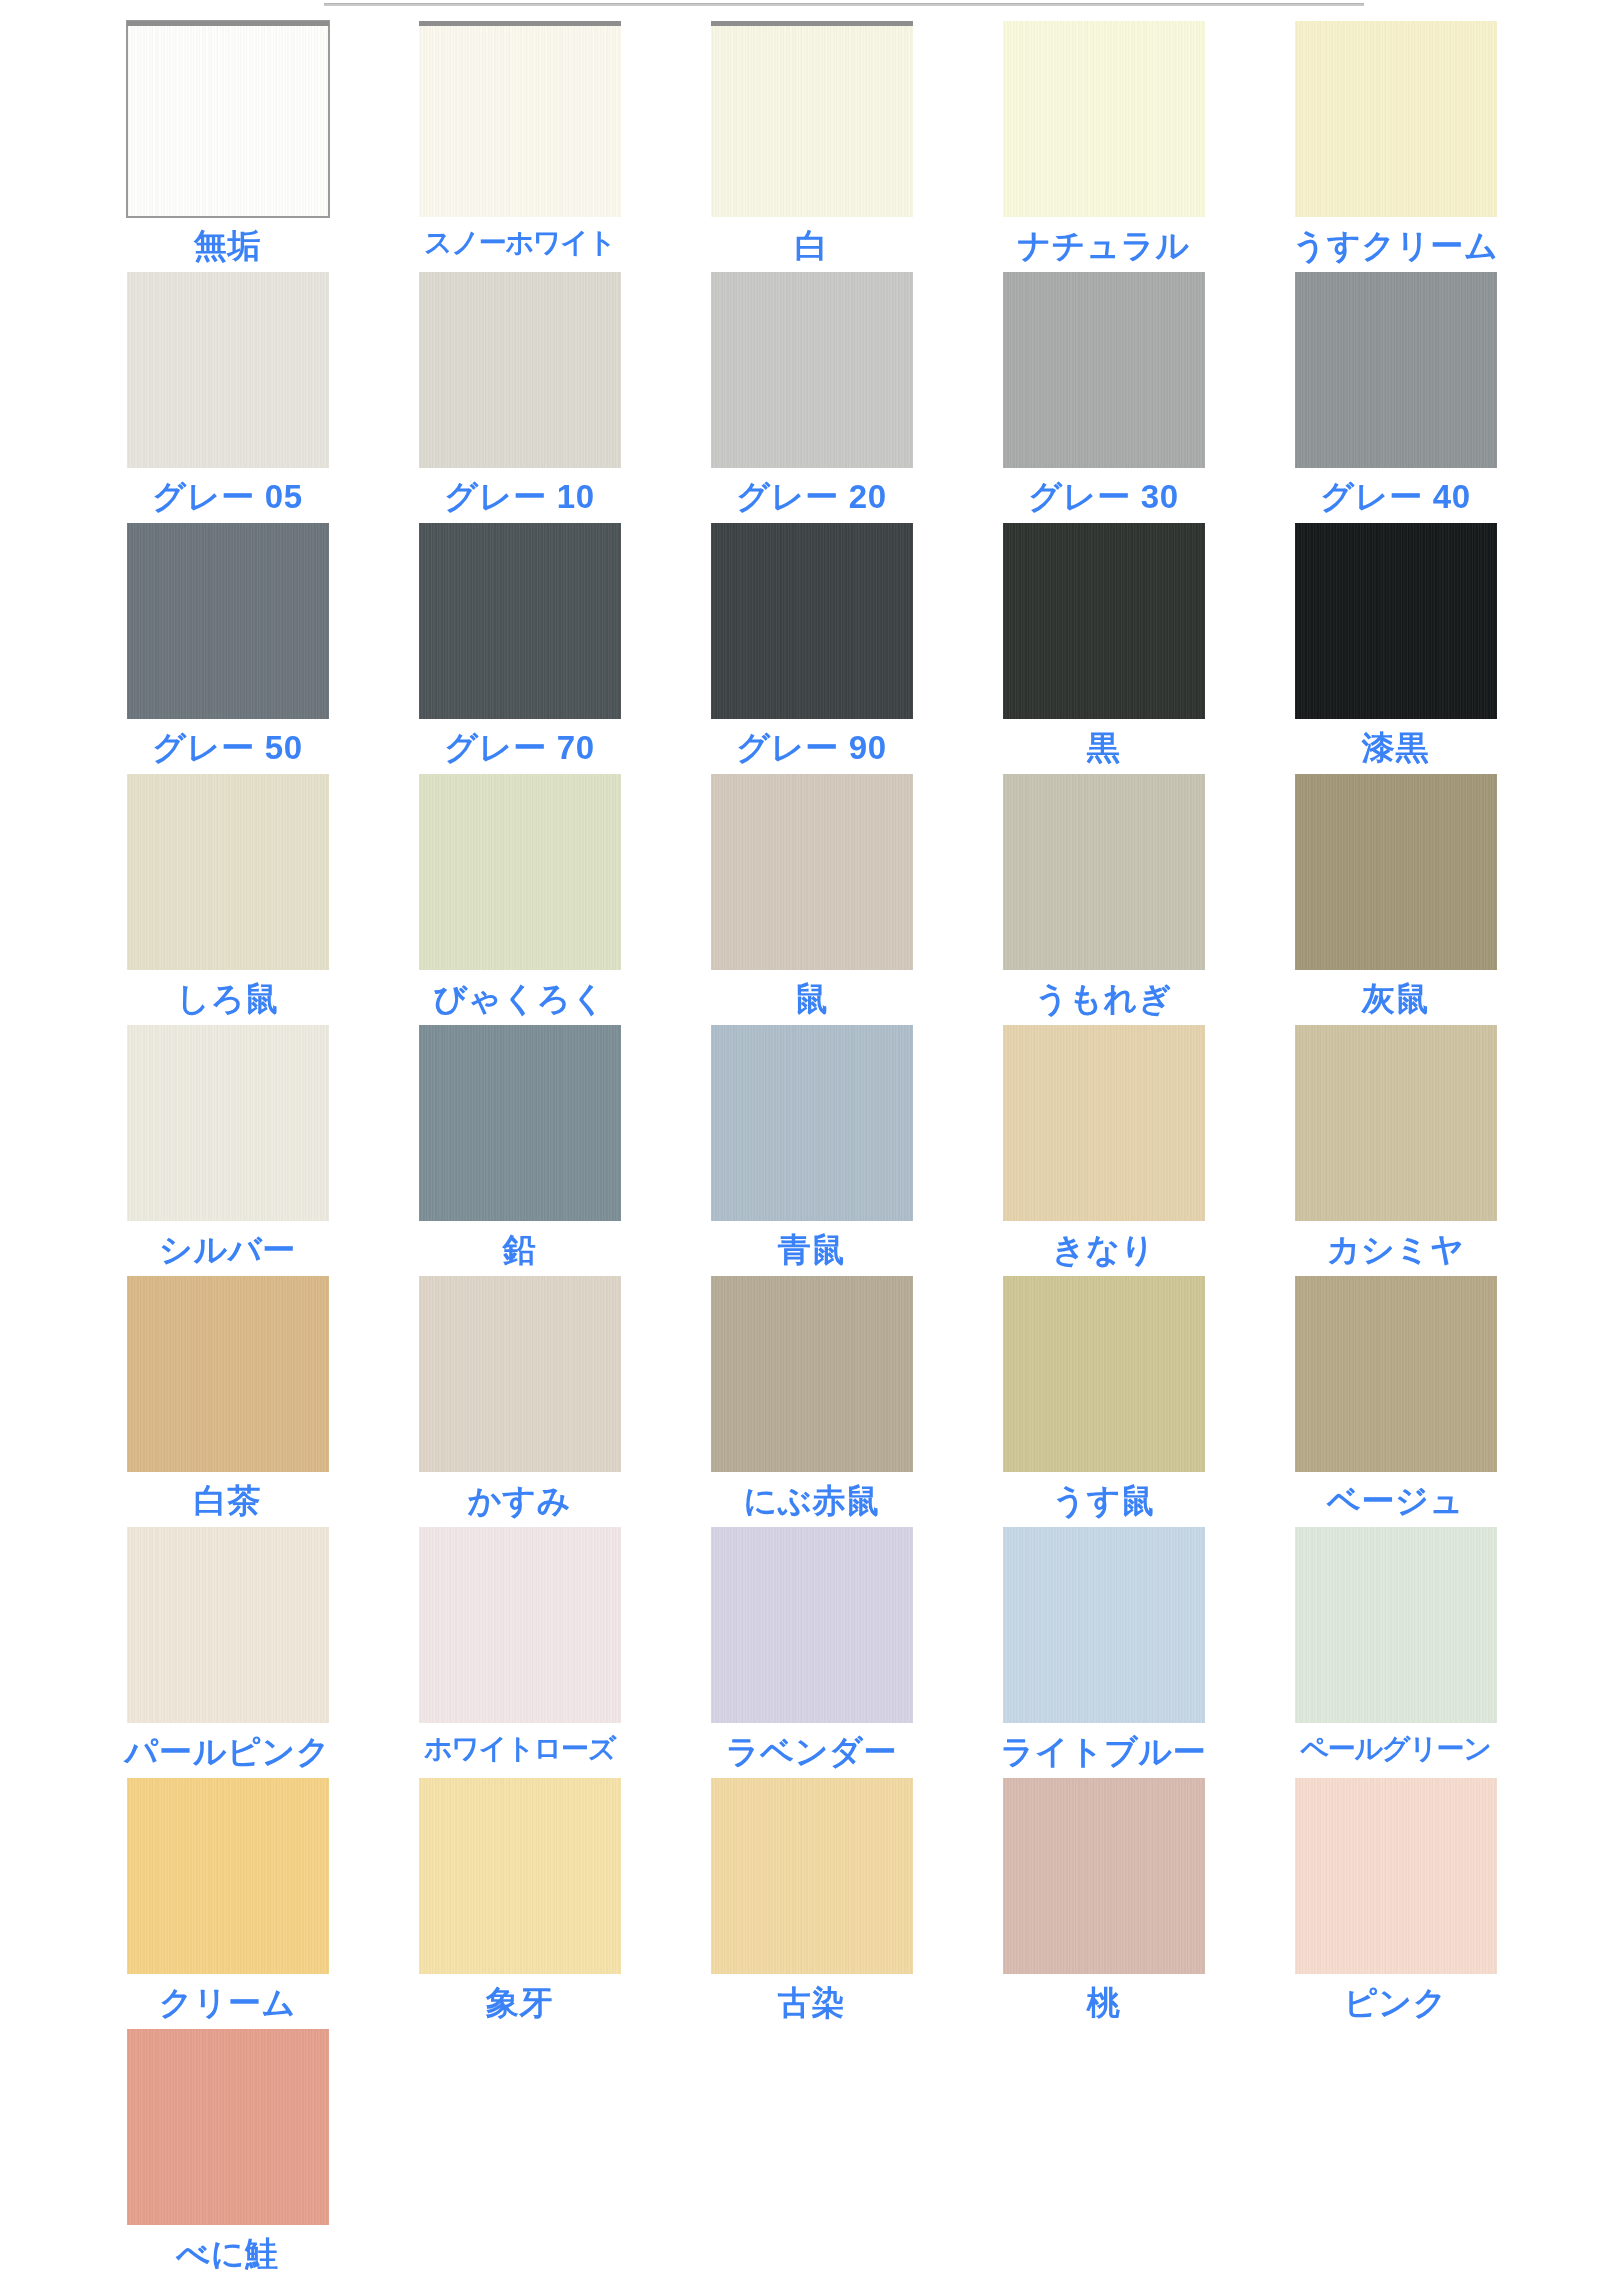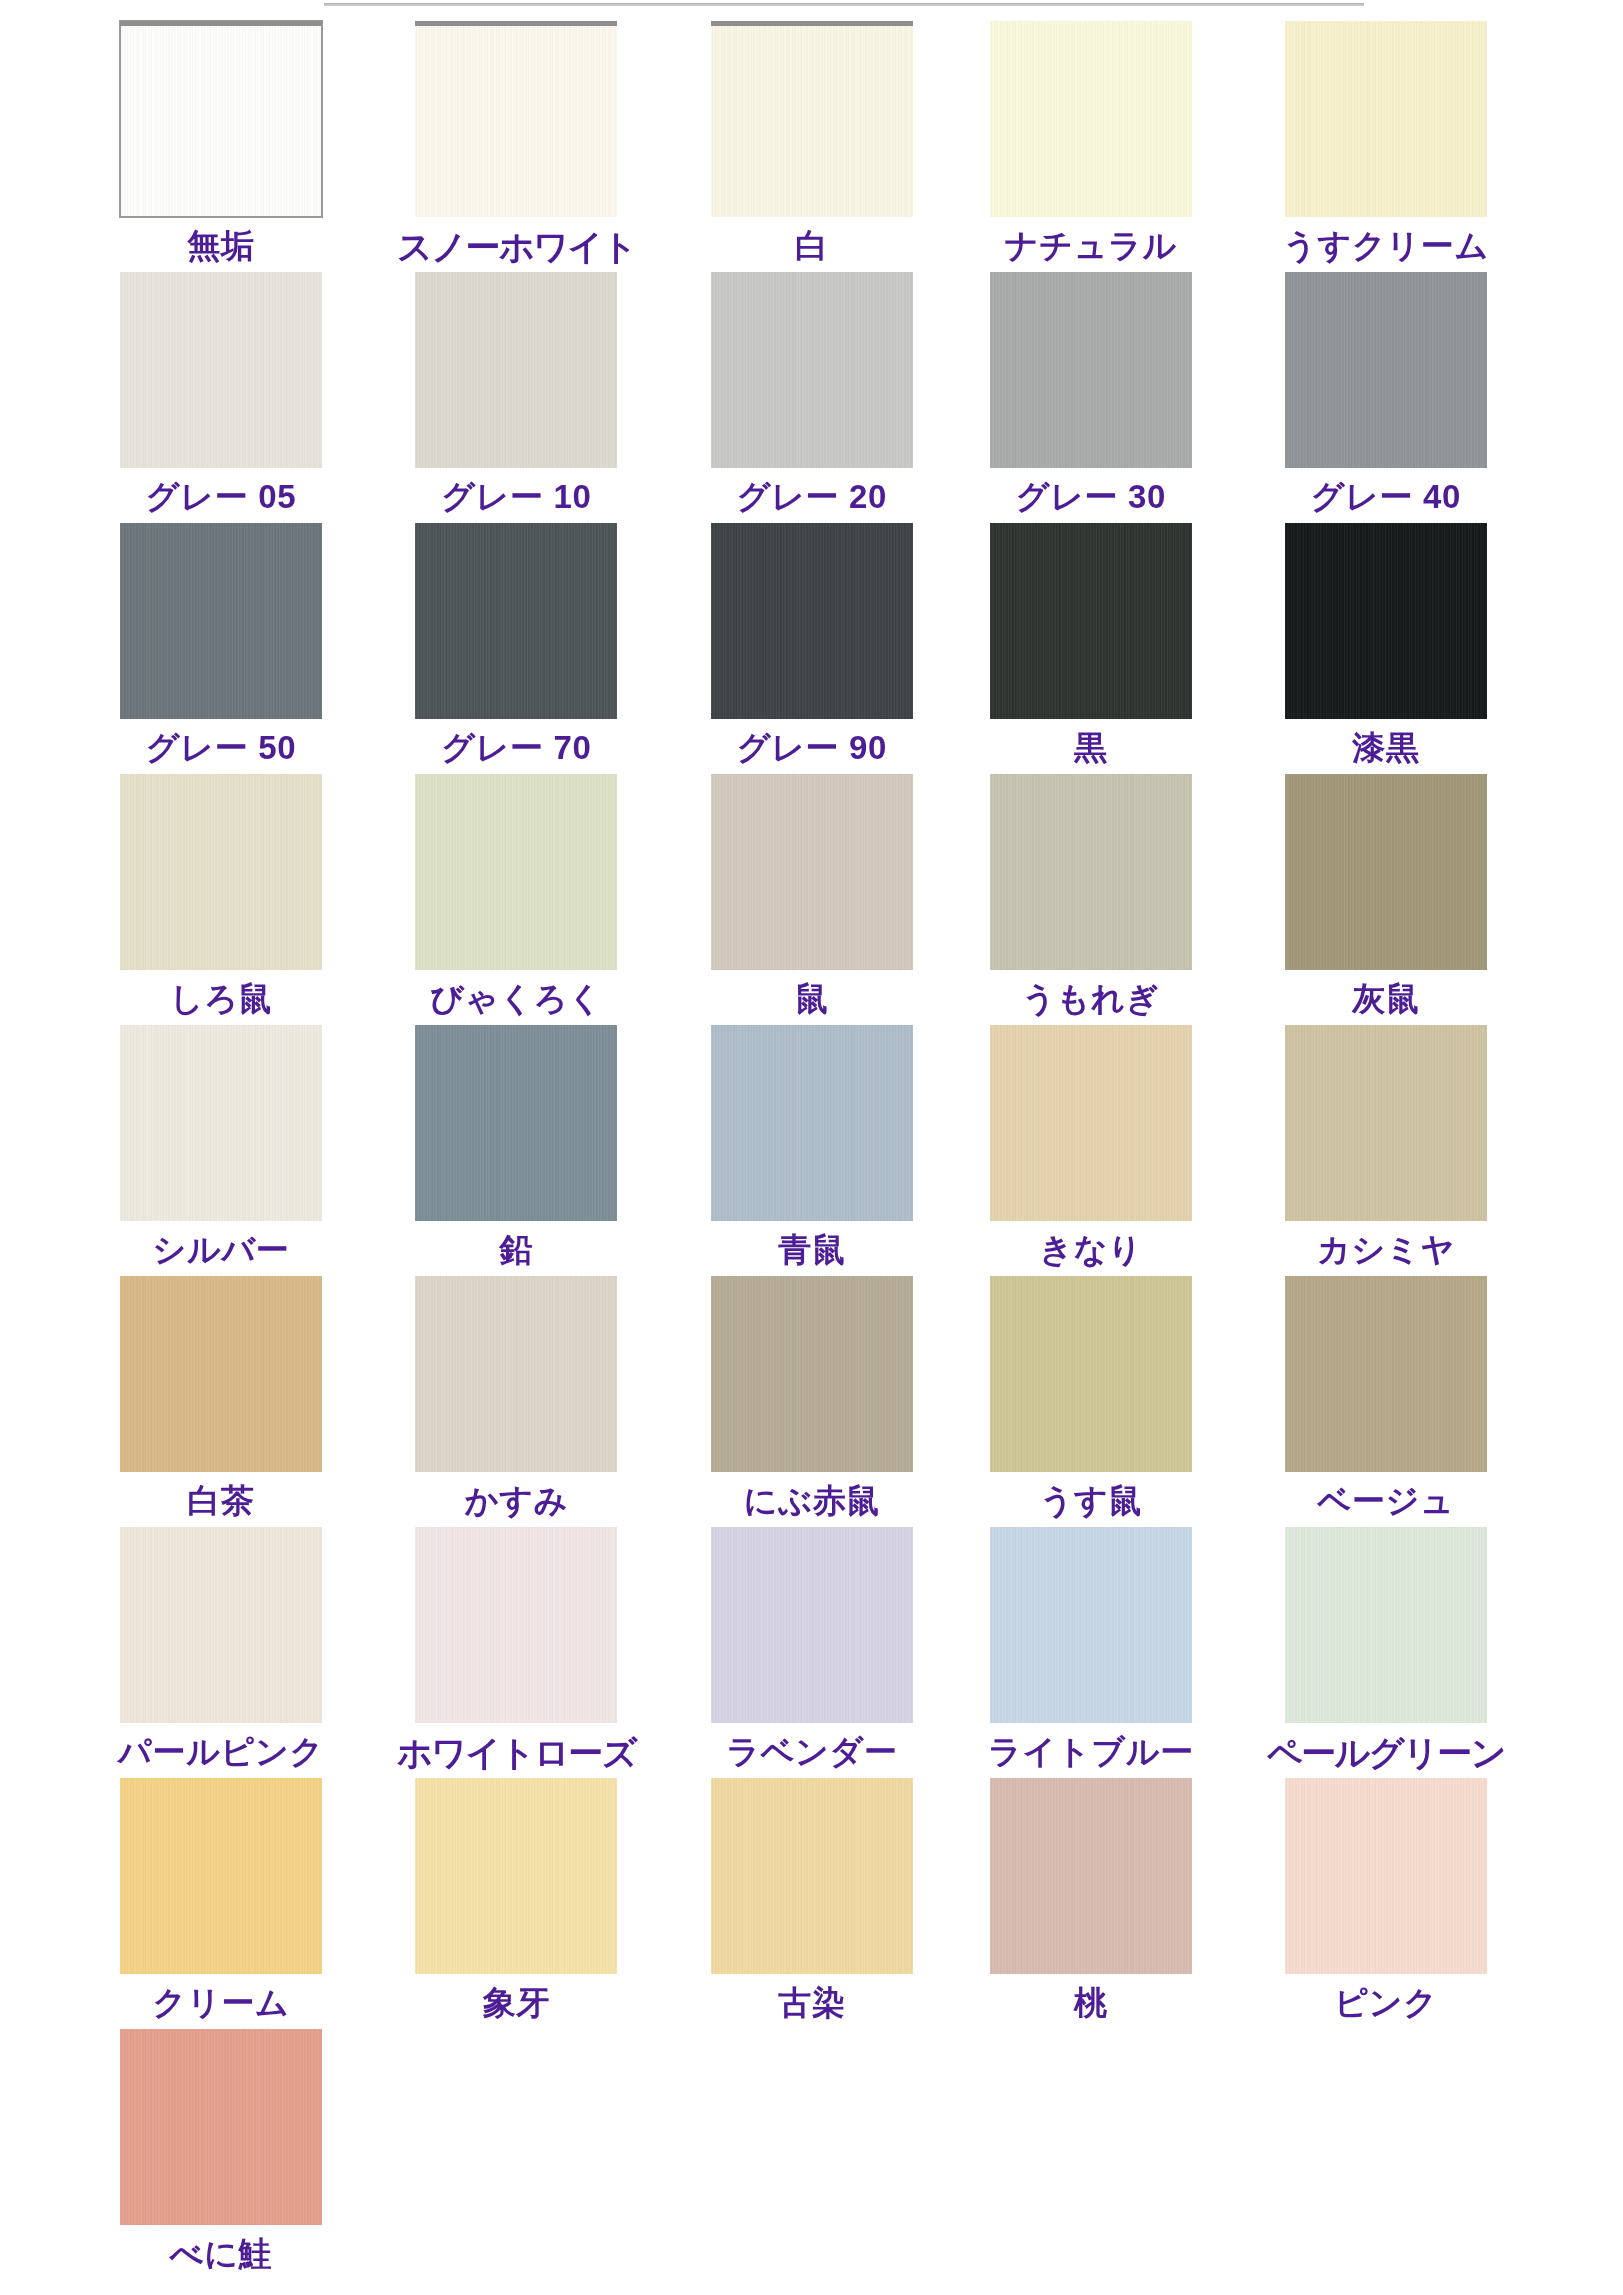--- a/index.html
+++ b/index.html
@@ -87,28 +87,28 @@
     left: 0; right: 0; top: 0;
     height: 4.6px;
     background: #8e8e8e;
   }
 
   .label {
     margin-top: 10.5px;
     font-size: 33px;
     line-height: 1.1;
     font-weight: 700;
-    color: #4c1d95;
+    color: #3b82f6;
     letter-spacing: 0.02em;
     white-space: nowrap;
     text-align: center;
   }
   .label.tight {
     letter-spacing: -0.045em;
-    font-size: 35px;
+    font-size: 28px;
   }
 </style>
 </head>
 <body>
 
 <div class="top-rule"></div>
 
 <div class="sheet">
   <div class="grid" id="swatch-grid">
       <div class="cell">

